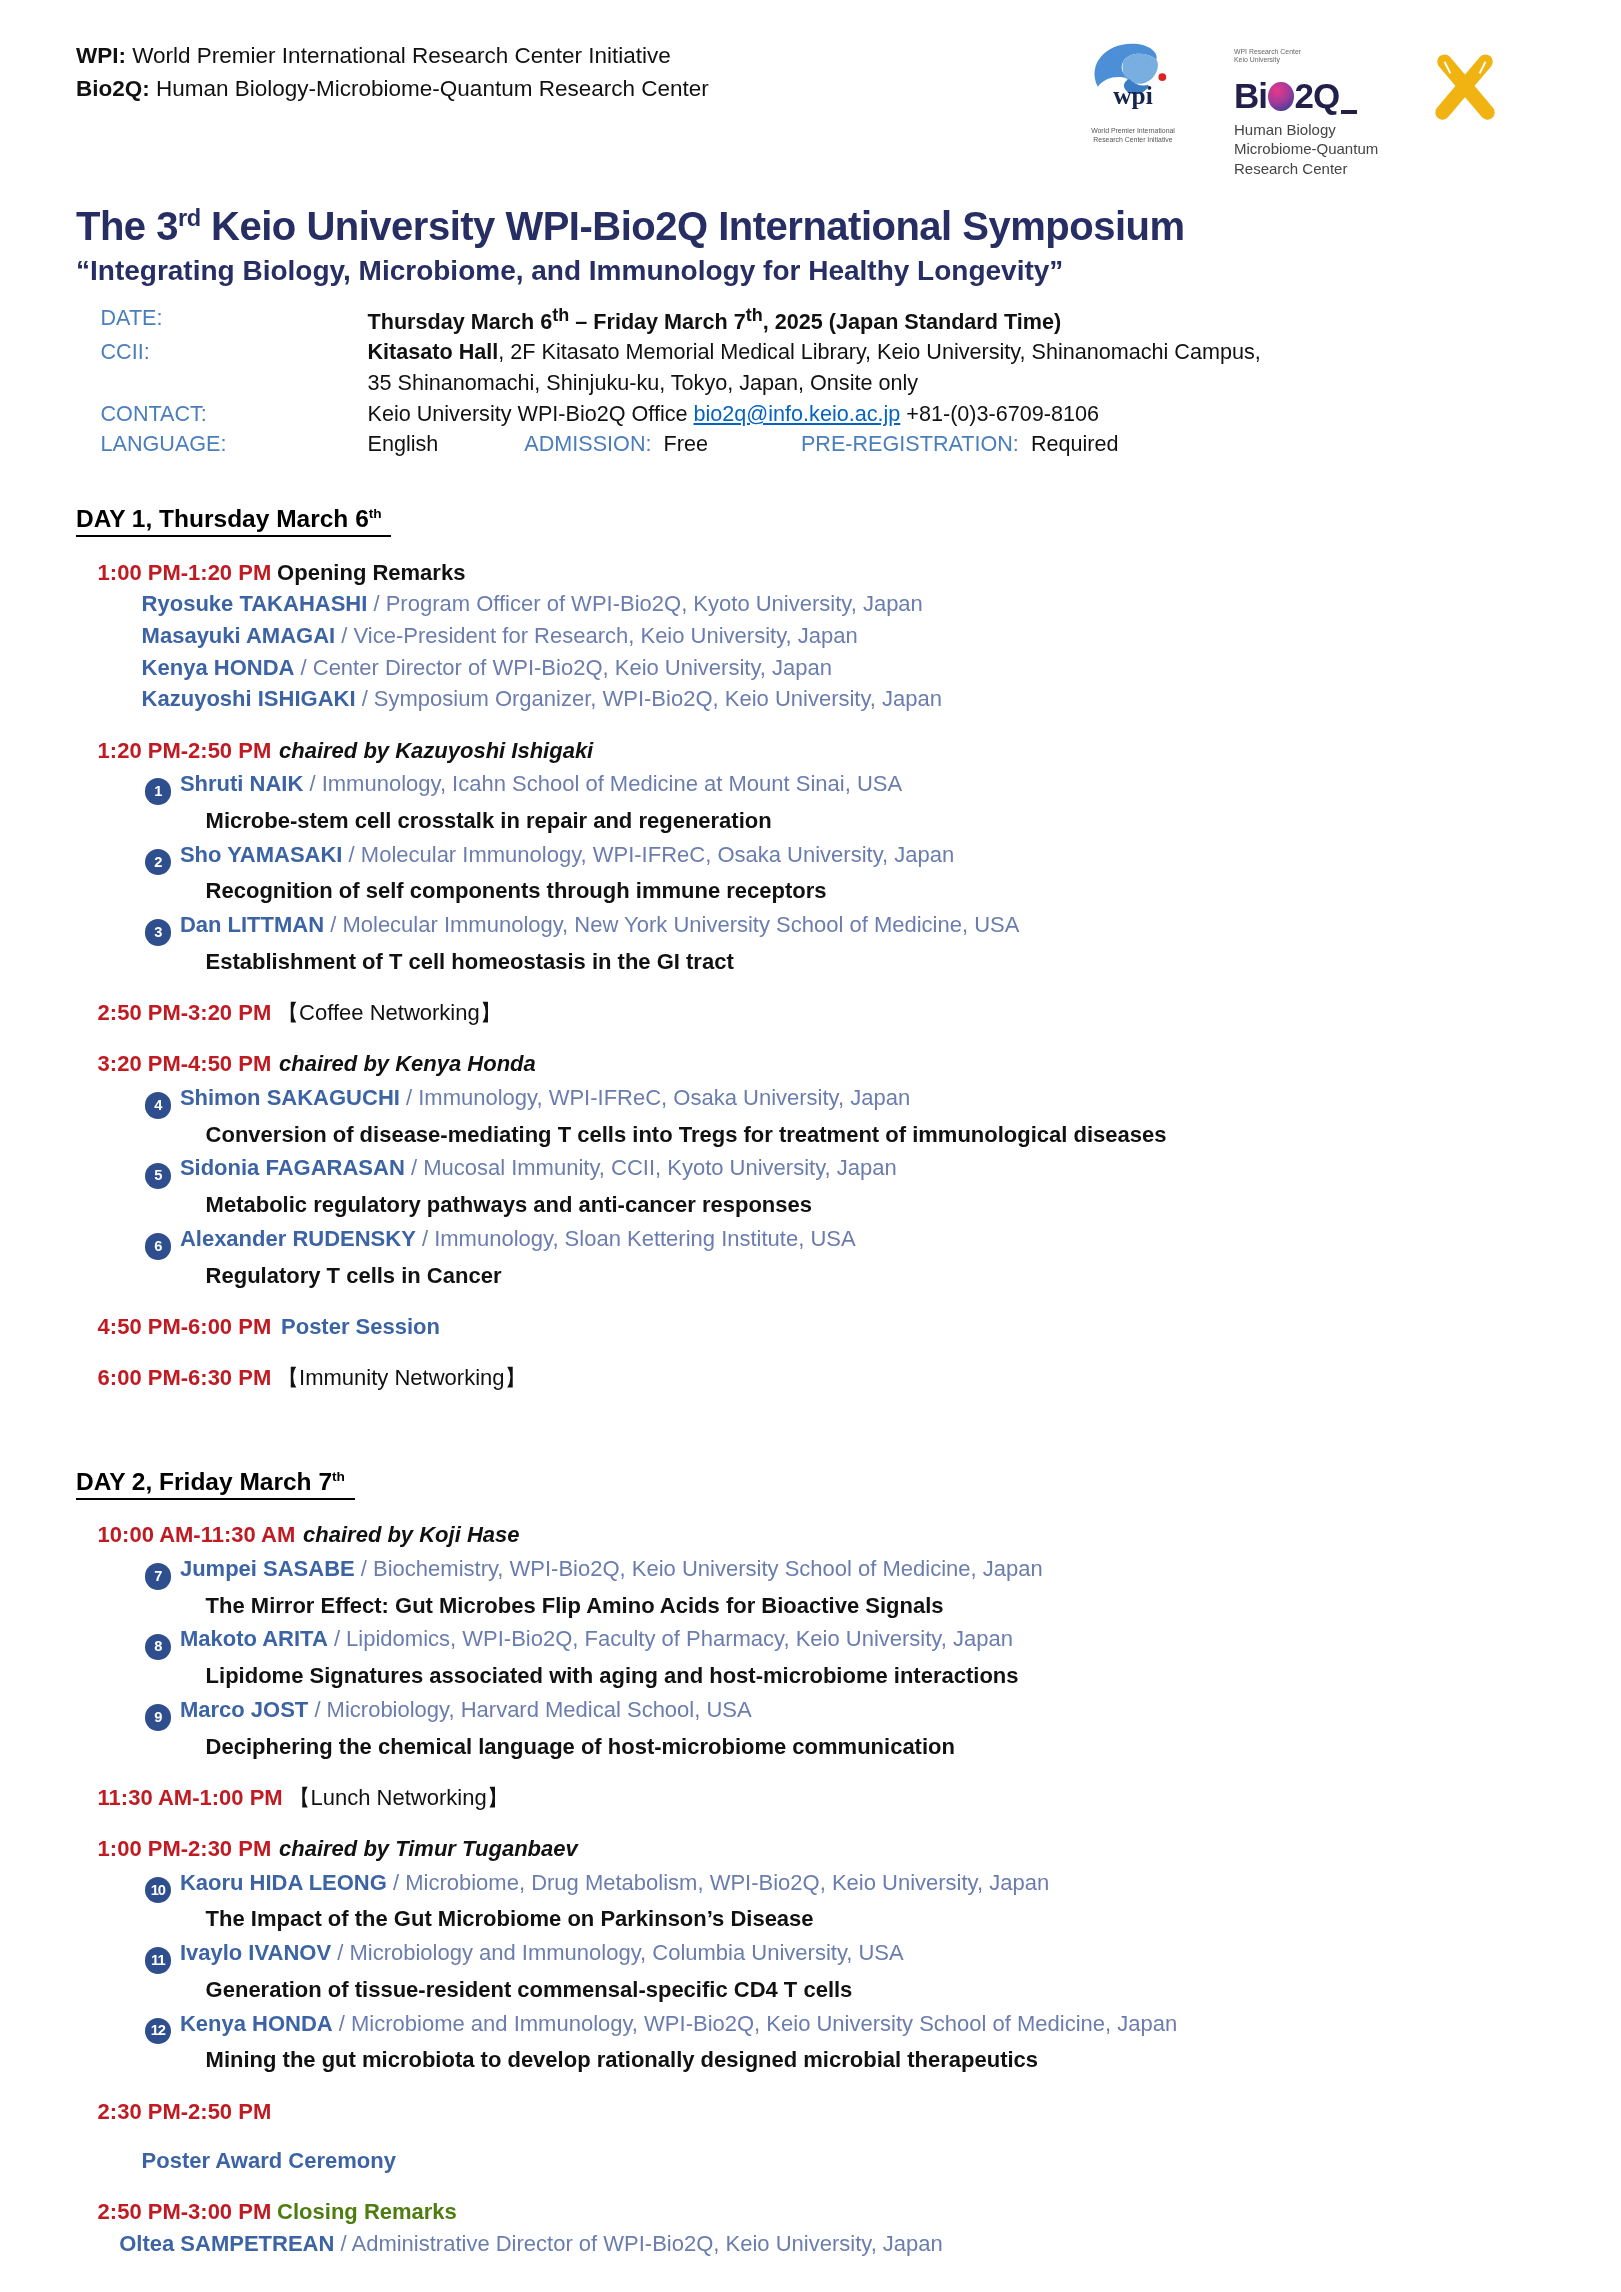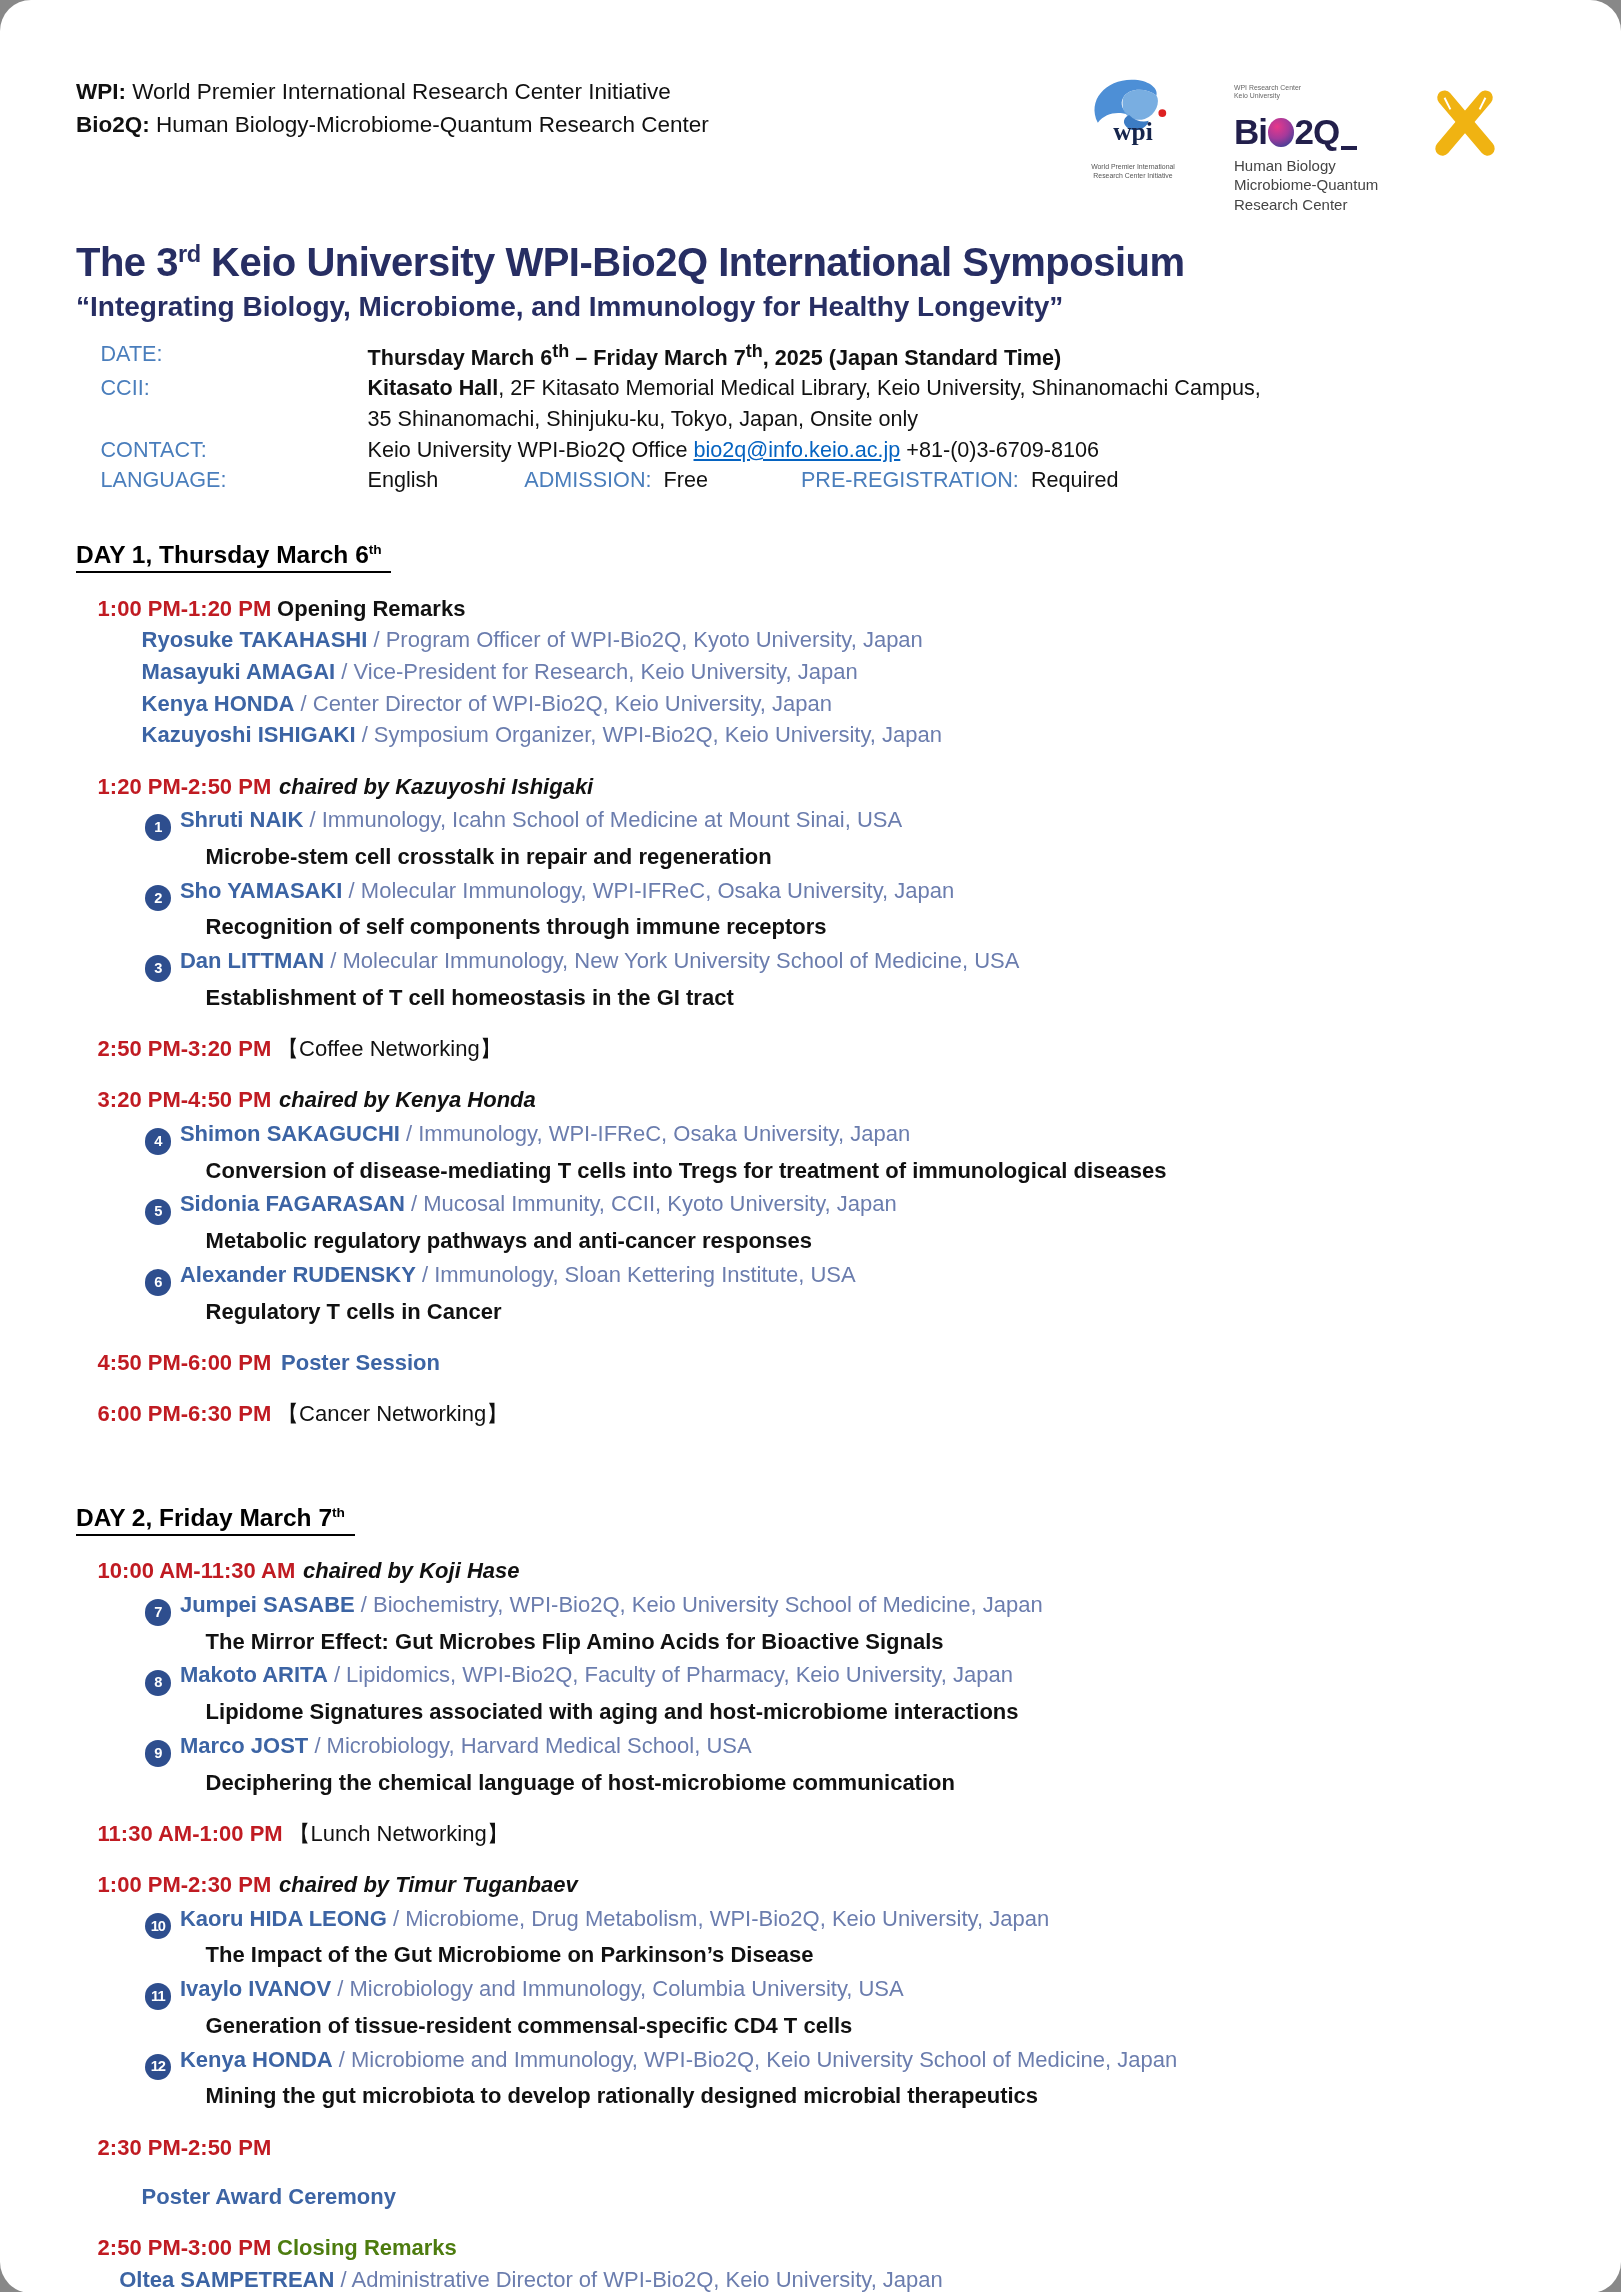--- a/index.html
+++ b/index.html
@@ -1,21 +1,20 @@
 <!DOCTYPE html>
 <html><head>
 <meta charset="utf-8">
 <style>
   * { margin:0; padding:0; box-sizing:border-box; }
   body { background:#888; font-family:"Liberation Sans","DejaVu Sans",sans-serif; }
   .page {
     width:1621px; height:2293px; margin:0 auto; background:#ffffff;
-    padding:70px 74px 29px 76px; overflow:hidden; position:relative;
+    padding:34px 74px 29px 76px; overflow:hidden; position:relative;
     color:#1a1a1a;
-    border-radius:31px;
   }
 
   
   .header-row { display:flex; justify-content:space-between; align-items:flex-start; }
   .header-text { font-size:22.5px; line-height:1.45; color:#111; padding-top:5.9px; }
   .header-text b { font-weight:bold; }
   .logo-row { display:flex; align-items:flex-start; gap:46px; margin-right:44px; padding-top:2px; }
 
   .wpi-logo { width:110px; text-align:center; position:relative; }
   .wpi-logo .caption { font-size:6.9px; color:#555; line-height:1.2; margin-top:1px; }
@@ -184,21 +183,21 @@
       <div class="talk-title">Metabolic regulatory pathways and anti-cancer responses</div>
       <div class="talk-line"><span class="tnum">6</span><span class="speaker-name">Alexander RUDENSKY</span><span class="speaker-affil"> / Immunology, Sloan Kettering Institute, USA</span></div>
       <div class="talk-title">Regulatory T cells in Cancer</div>
     </div>
 
     <div class="session">
       <span class="time">4:50 PM-6:00 PM</span><span class="session-title blue">Poster Session</span>
     </div>
 
     <div class="session">
-      <span class="time">6:00 PM-6:30 PM</span><span class="session-title plain">【Cancer Networking】</span>
+      <span class="time">6:00 PM-6:30 PM</span><span class="session-title plain">【Immunity Networking】</span>
     </div>
   </div>
 
   <div class="program" style="margin-top:29px;">
     <div class="day-heading"><span>DAY 2, Friday March 7</span><sup>th</sup></div>
 
     <div class="session">
       <div><span class="time">10:00 AM-11:30 AM</span><span class="chair">chaired by Koji Hase</span></div>
       <div class="talk-line"><span class="tnum">7</span><span class="speaker-name">Jumpei SASABE</span><span class="speaker-affil"> / Biochemistry, WPI-Bio2Q, Keio University School of Medicine, Japan</span></div>
       <div class="talk-title">The Mirror Effect: Gut Microbes Flip Amino Acids for Bioactive Signals</div>

